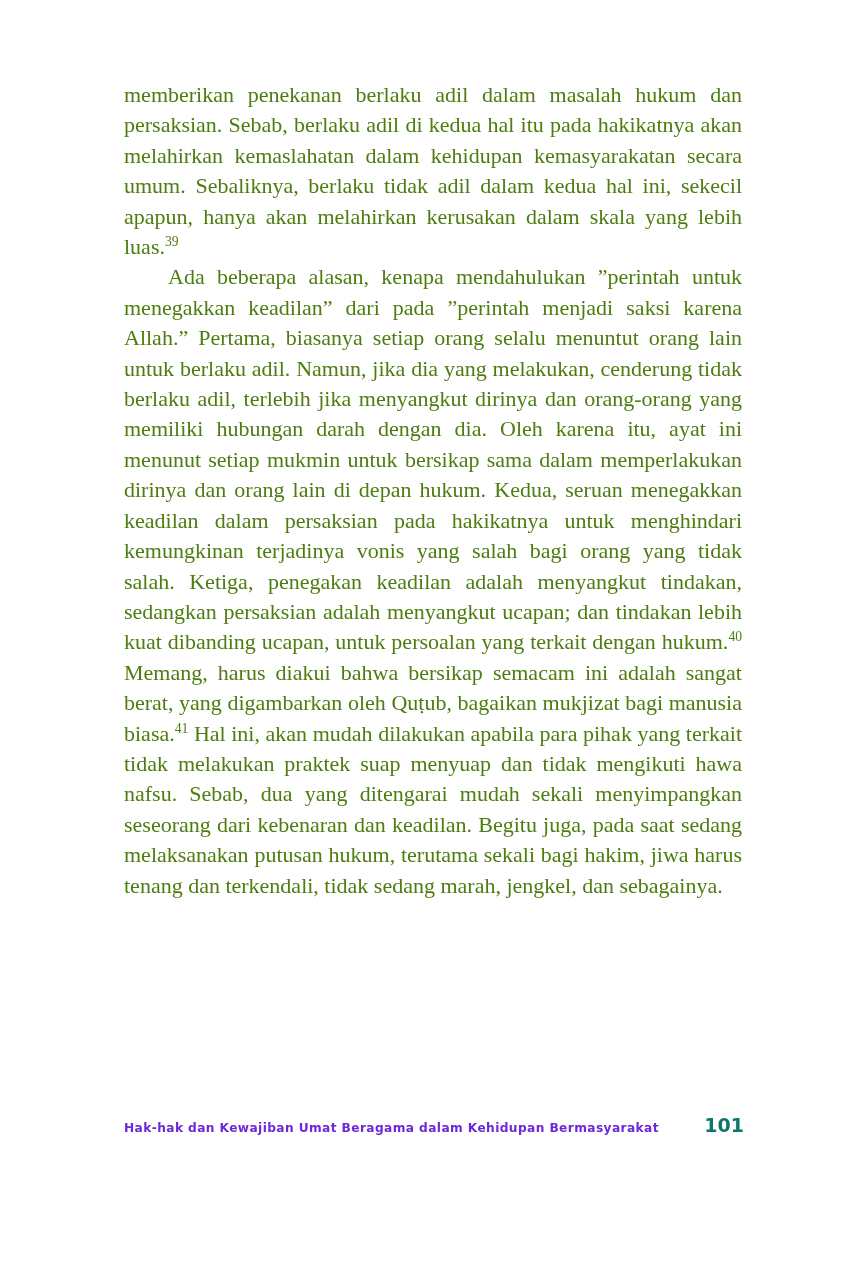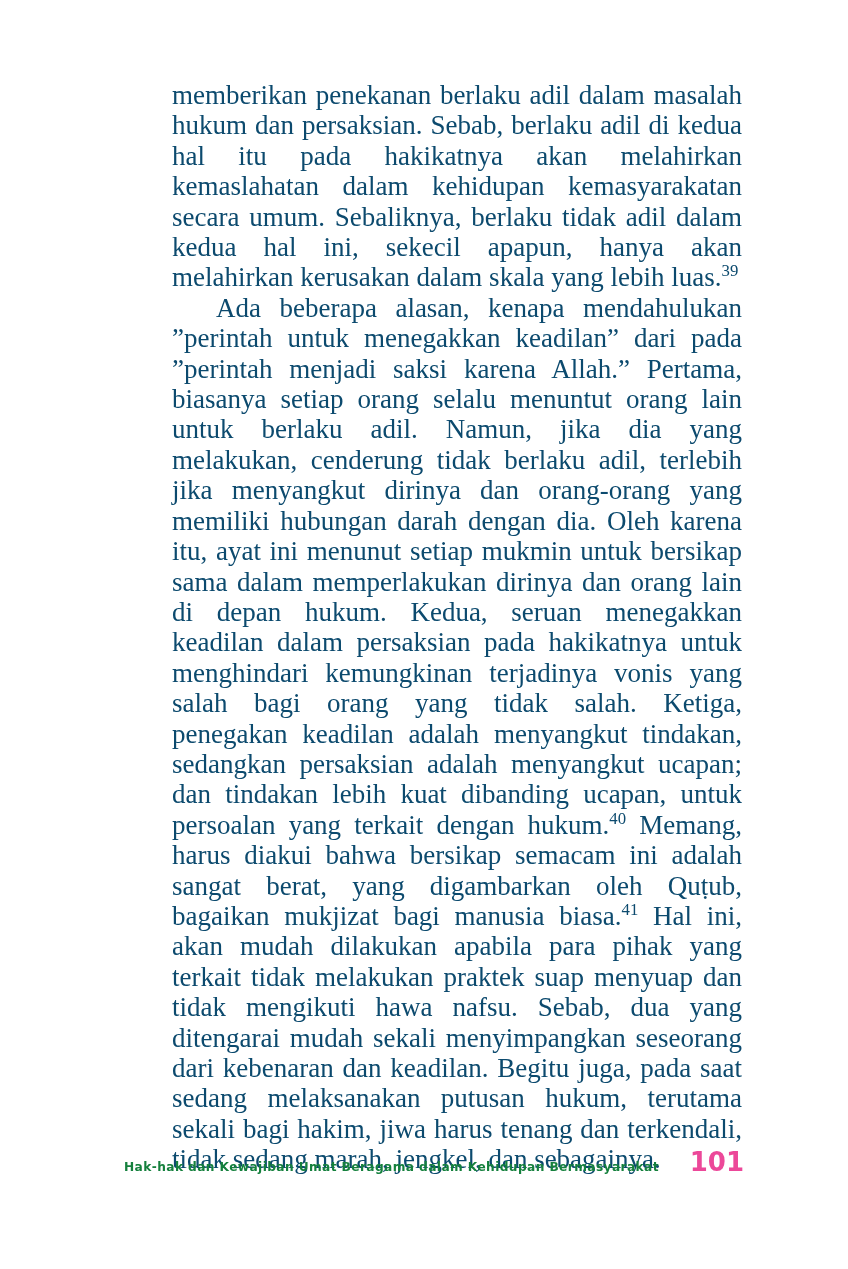--- a/index.html
+++ b/index.html
@@ -24,26 +24,25 @@
     background: #ffffff;
   }
   .content {
     position: absolute;
     left: 124px;
     top: 80px;
     width: 618px;
   }
   .body-text {
     font-family: "Liberation Serif", serif;
-    font-size: 27px;
+    font-size: 22px;
     line-height: 30.4px;
     text-align: justify;
     text-justify: inter-word;
-    color: #0c4a6e;
-    margin-left: 48px;
+    color: #4d7c0f;
   }
   .body-text p {
     margin: 0;
   }
   .body-text p.indent {
     text-indent: 44px;
   }
   .it {
   }
   sup {
@@ -57,29 +56,28 @@
     top: 1114px;
     width: 620px;
     display: flex;
     align-items: baseline;
     justify-content: space-between;
   }
   .footer-title {
     font-family: "DejaVu Sans", sans-serif;
     font-size: 12.2px;
     letter-spacing: 0.4px;
-    color: #15803d;
+    color: #6d28d9;
     font-weight: 600;
   }
   .folio {
     font-family: "DejaVu Sans", sans-serif;
-    font-size: 26px;
+    font-size: 19px;
     font-weight: 700;
-    color: #ec4899;
-    margin-top: 33px;
+    color: #0f766e;
   }
 </style>
 </head>
 <body>
 
 <div class="page">
 
   <div class="content">
     <div class="body-text" id="bodyText">
         <p><span>memberikan penekanan berlaku adil dalam masalah hukum dan persaksian. Sebab, berlaku adil di kedua hal itu pada hakikatnya akan melahirkan kemaslahatan dalam kehidupan kemasyarakatan secara umum. Sebaliknya, berlaku tidak adil dalam kedua hal ini, sekecil apapun, hanya akan melahirkan kerusakan dalam skala yang lebih luas.</span><sup>39</sup></p>

